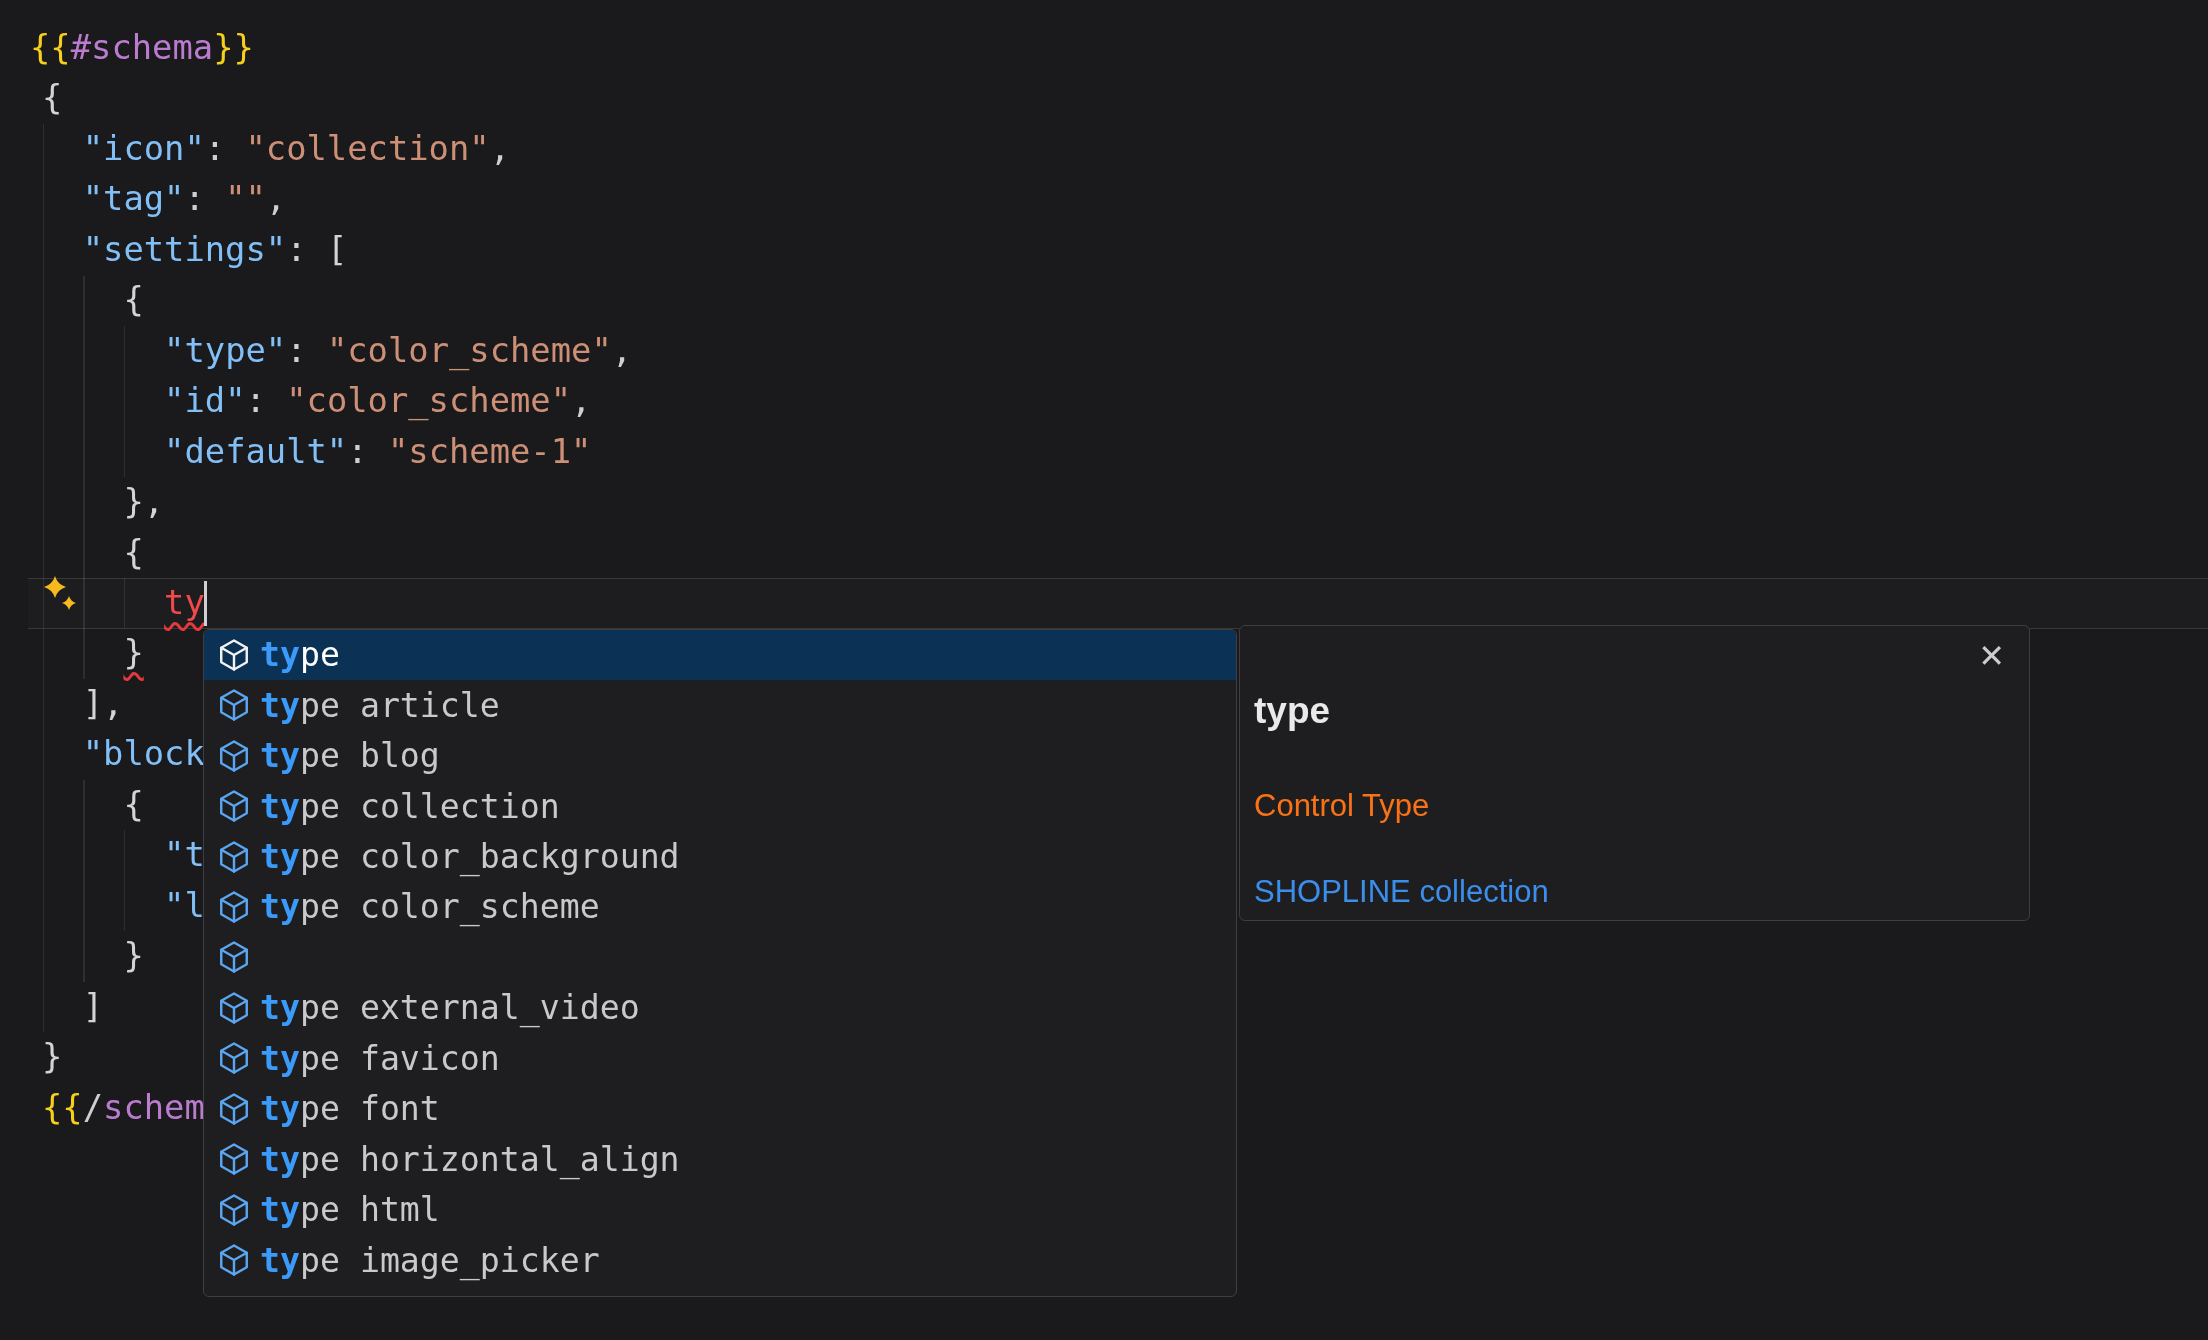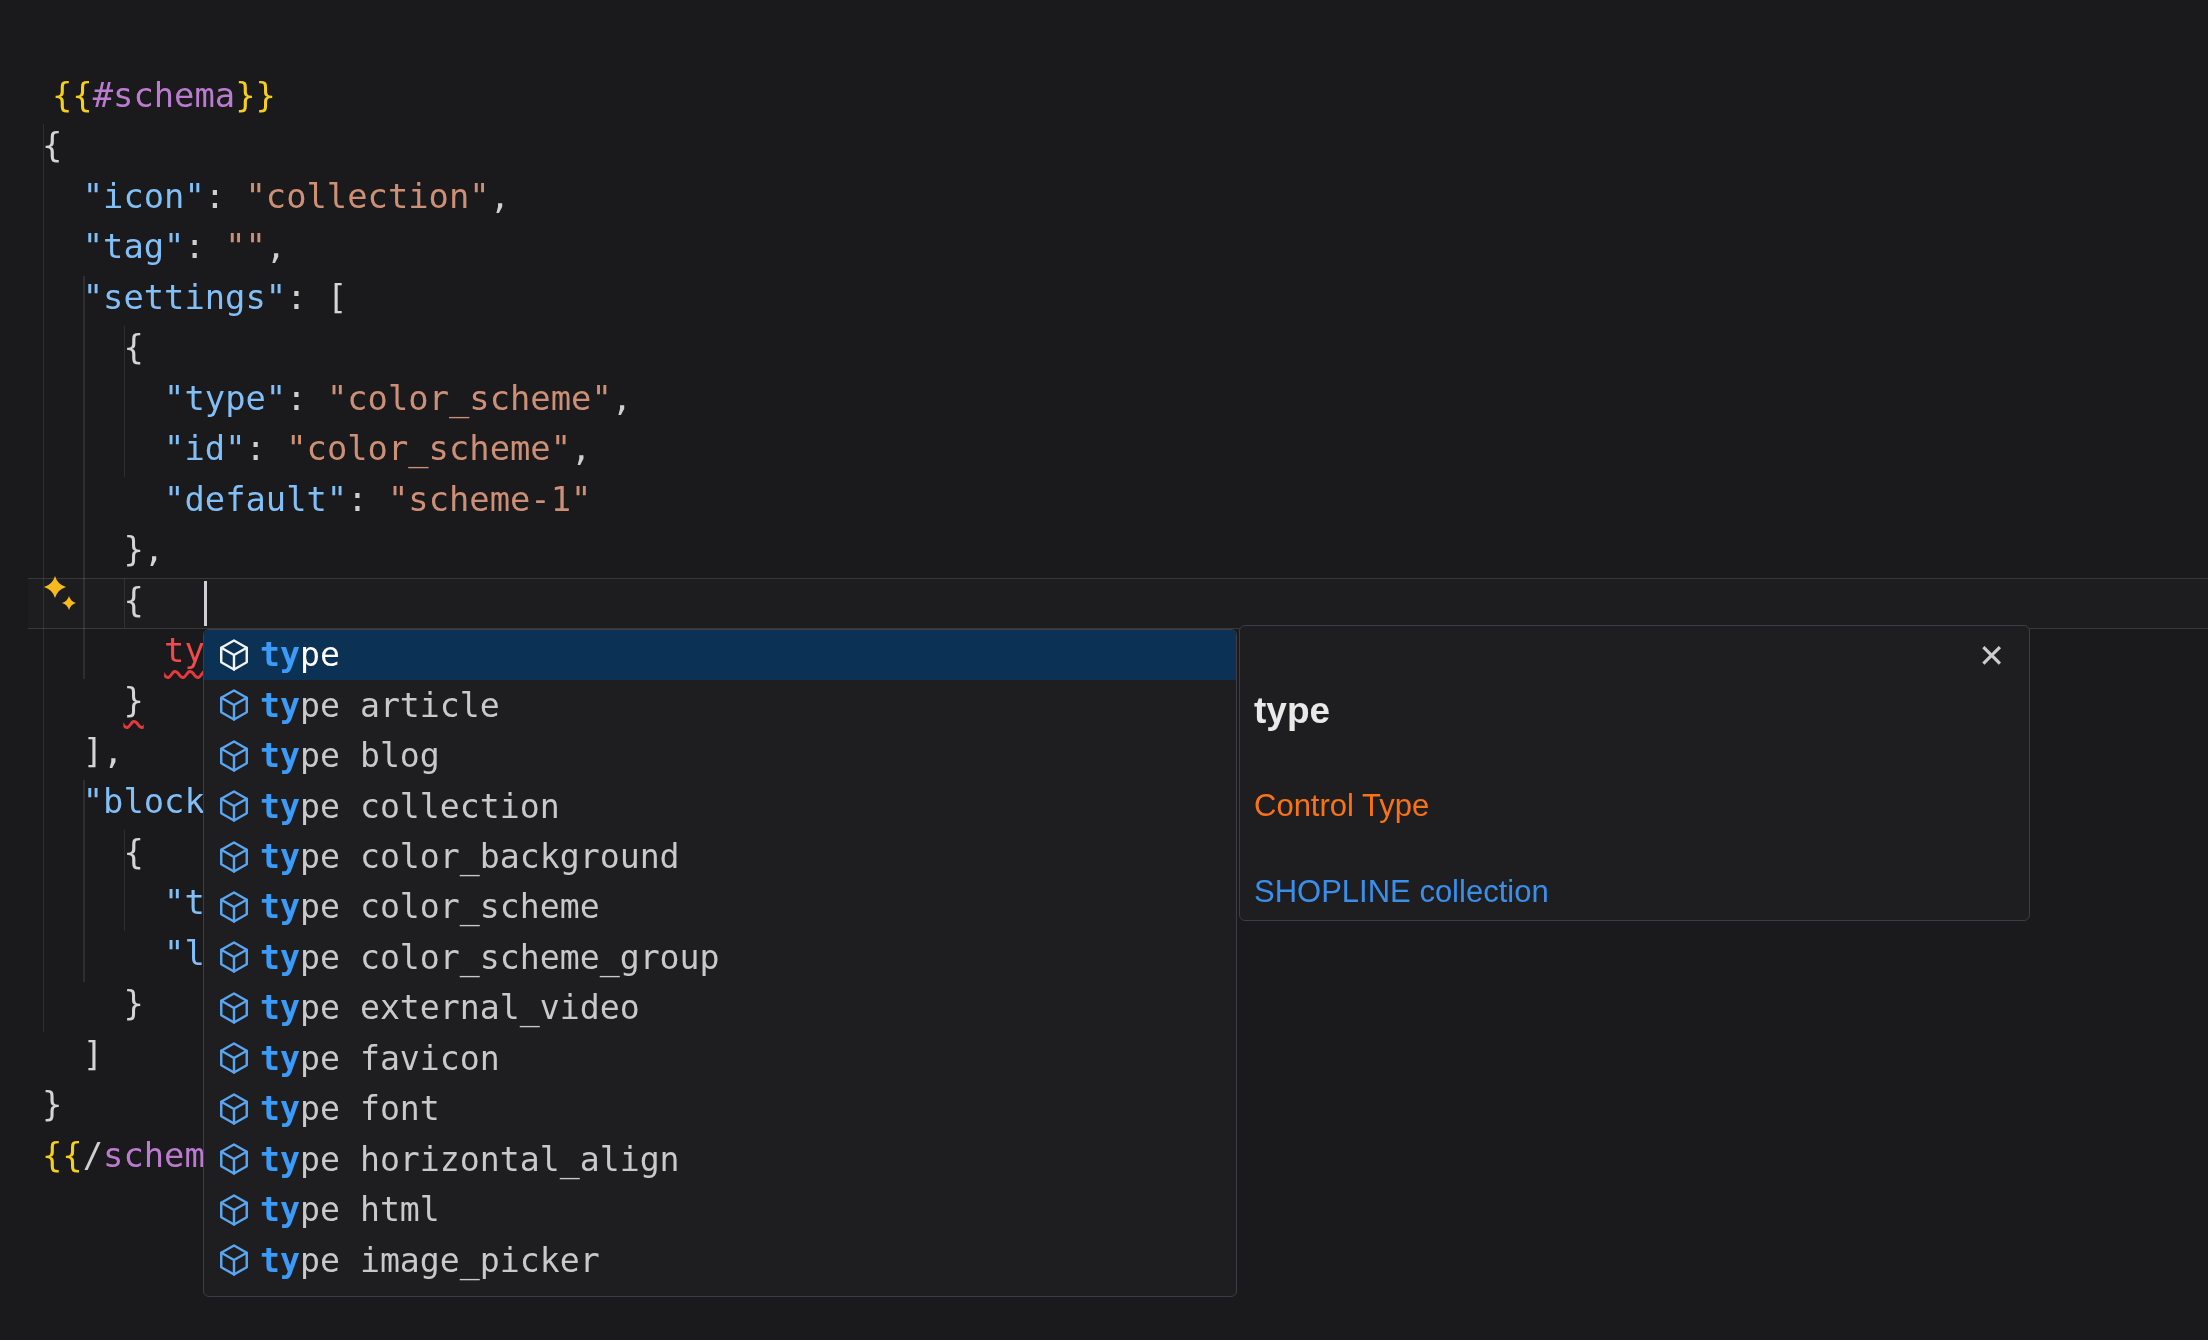--- a/index.html
+++ b/index.html
@@ -64,21 +64,21 @@
   <div id="current-line"></div>
   <div id="guides">
       <div class="indent-guide" style="left: 42.5px; top: 124px; height: 908px;"></div>
       <div class="indent-guide" style="left: 83.2px; top: 276px; height: 403px;"></div>
       <div class="indent-guide" style="left: 83.2px; top: 780px; height: 202px;"></div>
       <div class="indent-guide" style="left: 123.9px; top: 326px; height: 151px;"></div>
       <div class="indent-guide" style="left: 123.9px; top: 578px; height: 50px;"></div>
       <div class="indent-guide" style="left: 123.9px; top: 830px; height: 101px;"></div>
     </div>
   <div id="code-lines">
-      <div class="code-line" style="padding-left: 52px; margin-top: 48px;"><span class="t-tmpl">{{</span><span class="t-dir">#schema</span><span class="t-tmpl">}}</span></div>
+      <div class="code-line" style="padding-left: 30px;"><span class="t-tmpl">{{</span><span class="t-dir">#schema</span><span class="t-tmpl">}}</span></div>
       <div class="code-line" style="padding-left: 42px;"><span class="t-brace">{</span></div>
       <div class="code-line" style="padding-left: 82.7px;"><span class="t-key">"icon"</span><span class="t-punct">: </span><span class="t-str">"collection"</span><span class="t-punct">,</span></div>
       <div class="code-line" style="padding-left: 82.7px;"><span class="t-key">"tag"</span><span class="t-punct">: </span><span class="t-str">""</span><span class="t-punct">,</span></div>
       <div class="code-line" style="padding-left: 82.7px;"><span class="t-key">"settings"</span><span class="t-punct">: </span><span class="t-brace">[</span></div>
       <div class="code-line" style="padding-left: 123.4px;"><span class="t-brace">{</span></div>
       <div class="code-line" style="padding-left: 164.1px;"><span class="t-key">"type"</span><span class="t-punct">: </span><span class="t-str">"color_scheme"</span><span class="t-punct">,</span></div>
       <div class="code-line" style="padding-left: 164.1px;"><span class="t-key">"id"</span><span class="t-punct">: </span><span class="t-str">"color_scheme"</span><span class="t-punct">,</span></div>
       <div class="code-line" style="padding-left: 164.1px;"><span class="t-key">"default"</span><span class="t-punct">: </span><span class="t-str">"scheme-1"</span></div>
       <div class="code-line" style="padding-left: 123.4px;"><span class="t-brace">},</span></div>
       <div class="code-line" style="padding-left: 123.4px;"><span class="t-brace">{</span></div>
@@ -147,21 +147,20 @@
             <path d="M8 1.2 L14 4.6 V11.4 L8 14.8 L2 11.4 V4.6 Z"></path>
             <path d="M2 4.6 L8 8 L14 4.6 M8 8 V14.8"></path>
           </svg></span>
         <span class="suggest-label"><span class="match">ty</span>pe color_scheme</span>
       </div>
       <div class="suggest-row">
         <span class="cube"><svg viewBox="0 0 16 16" fill="none" stroke-width="1.15" stroke-linejoin="round" stroke-linecap="round">
             <path d="M8 1.2 L14 4.6 V11.4 L8 14.8 L2 11.4 V4.6 Z"></path>
             <path d="M2 4.6 L8 8 L14 4.6 M8 8 V14.8"></path>
           </svg></span>
-        <span class="suggest-label"><span class="match">ty</span>pe color_scheme_group</span>
       </div>
       <div class="suggest-row">
         <span class="cube"><svg viewBox="0 0 16 16" fill="none" stroke-width="1.15" stroke-linejoin="round" stroke-linecap="round">
             <path d="M8 1.2 L14 4.6 V11.4 L8 14.8 L2 11.4 V4.6 Z"></path>
             <path d="M2 4.6 L8 8 L14 4.6 M8 8 V14.8"></path>
           </svg></span>
         <span class="suggest-label"><span class="match">ty</span>pe external_video</span>
       </div>
       <div class="suggest-row">
         <span class="cube"><svg viewBox="0 0 16 16" fill="none" stroke-width="1.15" stroke-linejoin="round" stroke-linecap="round">

